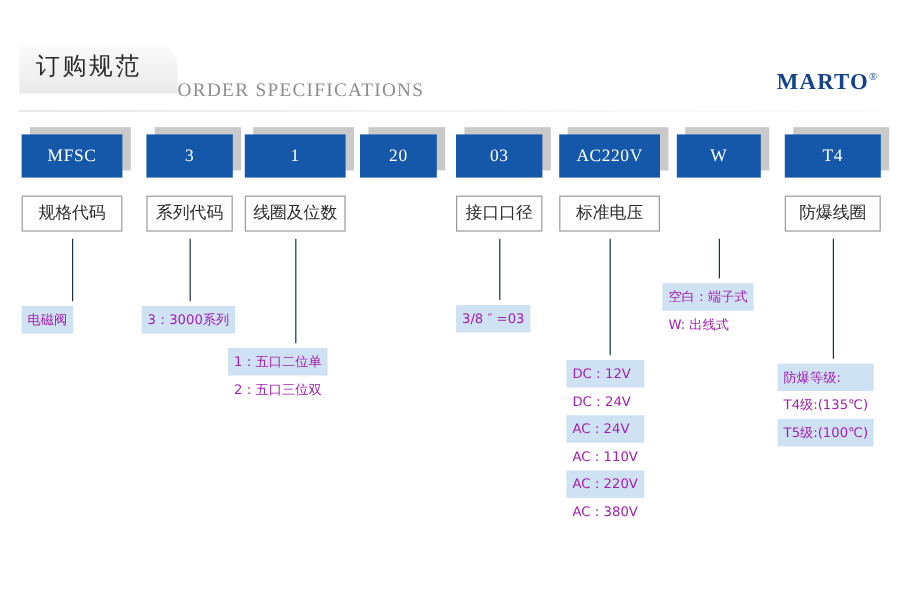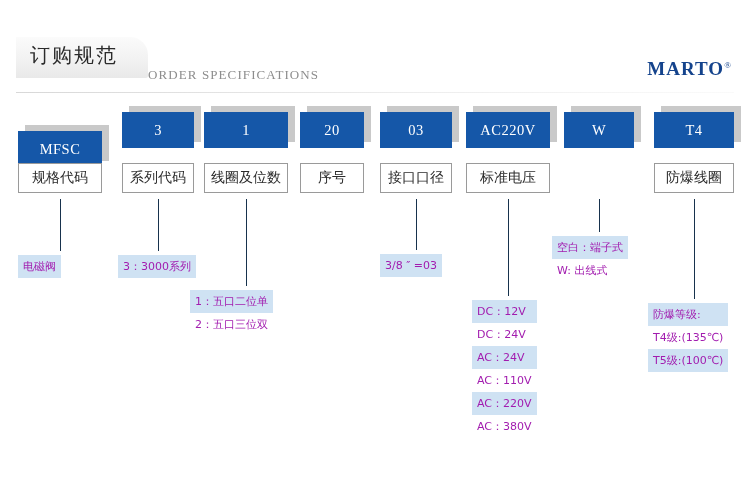--- a/index.html
+++ b/index.html
@@ -40,21 +40,21 @@
     font-size: 20px;
     color: #2b2b2b;
     letter-spacing: 2px;
     white-space: nowrap;
   }
   .title-en {
     position: absolute;
     left: 148px;
     top: 67px;
     font-family: "Liberation Serif", "DejaVu Serif", serif;
-    font-size: 13px;
+    font-size: 16px;
     color: #8d8d8d;
     letter-spacing: 1.1px;
     white-space: nowrap;
   }
   .header-rule {
     position: absolute;
     left: 16px;
     top: 92px;
     width: 718px;
     height: 1px;
@@ -164,21 +164,21 @@
 <div class="header">
   <div class="title-tab"></div>
   <div class="title-cn">订购规范</div>
   <div class="title-en">ORDER SPECIFICATIONS</div>
   <div class="header-rule"></div>
   <div class="brand"><span>MARTO</span><sup>®</sup></div>
 </div>
 
 <div class="diagram" id="diagram">
     <div class="code-col" style="left: 18px;">
-      <div class="code-box" style="width: 84px; margin-top: 19px;">
+      <div class="code-box" style="width: 84px;">
         <div class="shadow" style="width: 84px;"></div>
         <div class="face" style="width: 84px;">MFSC</div>
       </div>
     </div>
     <div class="label-box" style="left: 18px; width: 84px;">规格代码</div>
     <div class="connector" style="left: 60px; top: 199px; height: 52px;"></div>
     <div class="detail-group" style="left: 18px; top: 255px;">
       <div class="detail-item hl">电磁阀</div>
     </div>
     <div class="code-col" style="left: 122px;">
@@ -203,21 +203,20 @@
     <div class="detail-group" style="left: 190px; top: 290px;">
       <div class="detail-item hl">1：五口二位单</div>
       <div class="detail-item">2：五口三位双</div>
     </div>
     <div class="code-col" style="left: 300px;">
       <div class="code-box" style="width: 64px;">
         <div class="shadow" style="width: 64px;"></div>
         <div class="face" style="width: 64px;">20</div>
       </div>
     </div>
-    <div class="label-box" style="left: 300px; width: 64px;">序号</div>
     <div class="code-col" style="left: 380px;">
       <div class="code-box" style="width: 72px;">
         <div class="shadow" style="width: 72px;"></div>
         <div class="face" style="width: 72px;">03</div>
       </div>
     </div>
     <div class="label-box" style="left: 380px; width: 72px;">接口口径</div>
     <div class="connector" style="left: 416px; top: 199px; height: 51px;"></div>
     <div class="detail-group" style="left: 380px; top: 254px;">
       <div class="detail-item hl">3/8 ″ =03</div>

